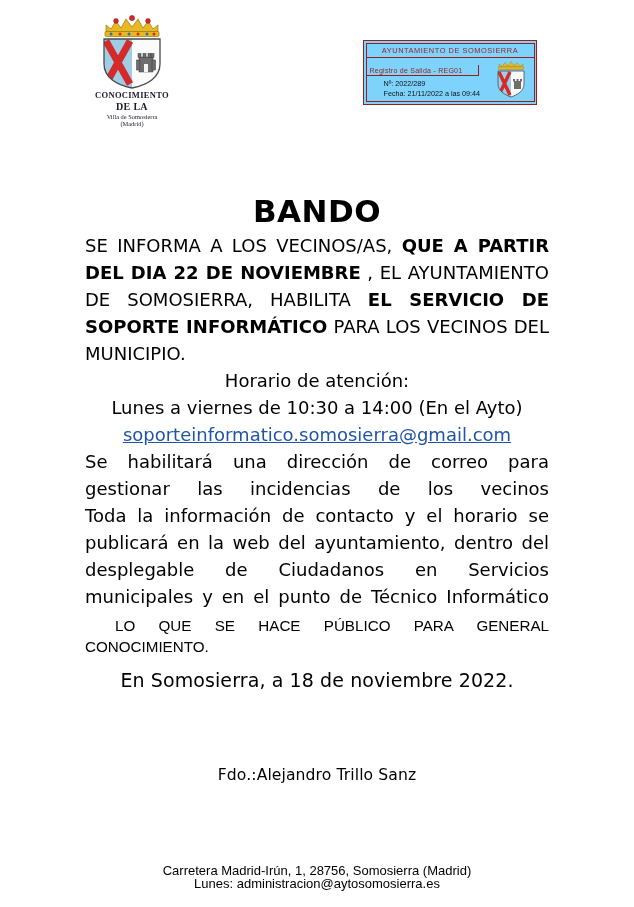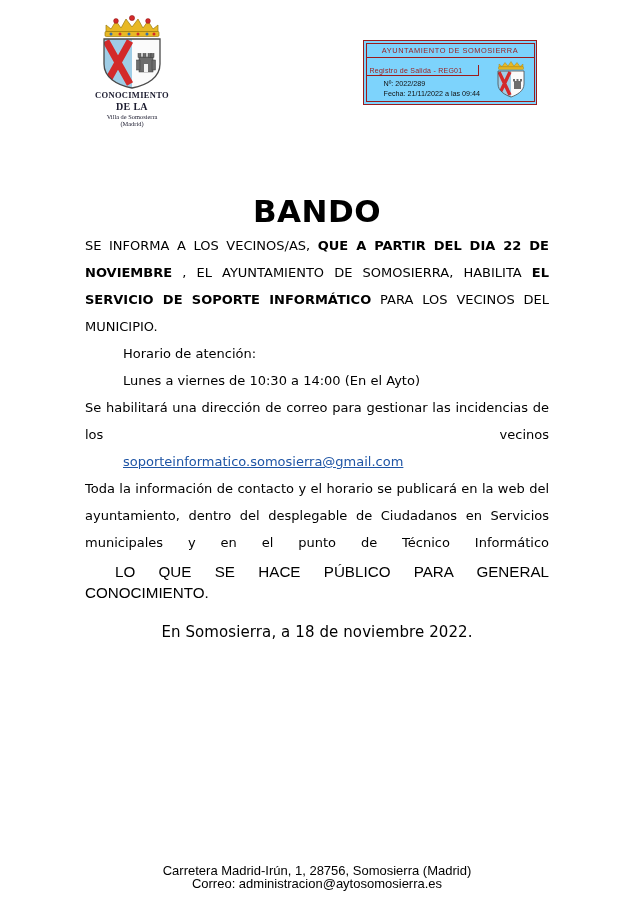--- a/index.html
+++ b/index.html
@@ -148,31 +148,30 @@
   
   .body-wrap {
     position: absolute;
     top: 232px;
     left: 85px;
     width: 464px;
   }
 
   .para {
     font-family: "DejaVu Sans", sans-serif;
-    font-size: 13px;
+    font-size: 18px;
     line-height: 27px;
     color: #000000;
   }
   .justify {
     text-align: justify;
     text-align-last: justify;
   }
   .left {
-    text-align: left;
-    margin-left: 38px;
+    text-align: center;
   }
   b.strong {
     font-weight: bold;
   }
 
   a.doclink, .doclink {
     color: #1f55a5;
     text-decoration: underline;
     word-break: break-all;
   }
@@ -183,23 +182,23 @@
     font-size: 15.2px;
     line-height: 21px;
     text-align: justify;
     text-align-last: left;
     margin-top: 5px;
   }
   .notice-indent { display: inline-block; width: 30px; }
 
   .place-date {
     font-family: "DejaVu Sans", sans-serif;
-    font-size: 15px;
-    text-align: center;
-    margin-top: 20px;
+    font-size: 19px;
+    text-align: center;
+    margin-top: 12px;
     letter-spacing: 0.1px;
   }
 
   .alcalde {
     font-family: "DejaVu Sans", sans-serif;
     font-size: 15.6px;
     text-align: center;
     margin-top: 26px;
     letter-spacing: 0.1px;
   }
@@ -314,30 +313,31 @@
 
   <div class="doc-title">BANDO</div>
 
   <div class="body-wrap">
 
     <div class="para justify"><span>SE INFORMA A LOS VECINOS/AS, </span><b class="strong">QUE A PARTIR DEL DIA 22 DE NOVIEMBRE</b><span> , EL AYUNTAMIENTO DE SOMOSIERRA, HABILITA </span><b class="strong">EL SERVICIO DE SOPORTE INFORMÁTICO</b><span> PARA LOS VECINOS DEL MUNICIPIO.</span></div>
 
     <div class="para left">Horario de atención:</div>
     <div class="para left">Lunes a viernes de 10:30 a 14:00 (En el Ayto)</div>
 
+    <div class="para left"><span class="doclink">soporteinformatico.somosierra@gmail.com</span></div>
     <div class="para justify">Se habilitará una dirección de correo para gestionar las incidencias de los vecinos</div>
-    <div class="para left"><span class="doclink">soporteinformatico.somosierra@gmail.com</span></div>
 
     <div class="para justify">Toda la información de contacto y el horario se publicará en la web del ayuntamiento, dentro del desplegable de Ciudadanos en Servicios municipales y en el punto de Técnico Informático</div>
 
     <div class="notice"><span class="notice-indent"></span><span>LO QUE SE HACE PÚBLICO PARA GENERAL CONOCIMIENTO.</span></div>
 
     <div class="place-date">En Somosierra, a 18 de noviembre 2022.</div>
 
 
+    <div class="fdo">Fdo.:Alejandro Trillo Sanz</div>
   </div>
 
   <div class="footer">
     <div class="footer-line">Carretera Madrid-Irún, 1, 28756, Somosierra (Madrid)</div>
-    <div class="footer-line">Correo: administracion@aytosomosierra.es</div>
+    <div class="footer-line">Lunes: administracion@aytosomosierra.es</div>
   </div>
 
 </div>
 
 </body></html>

